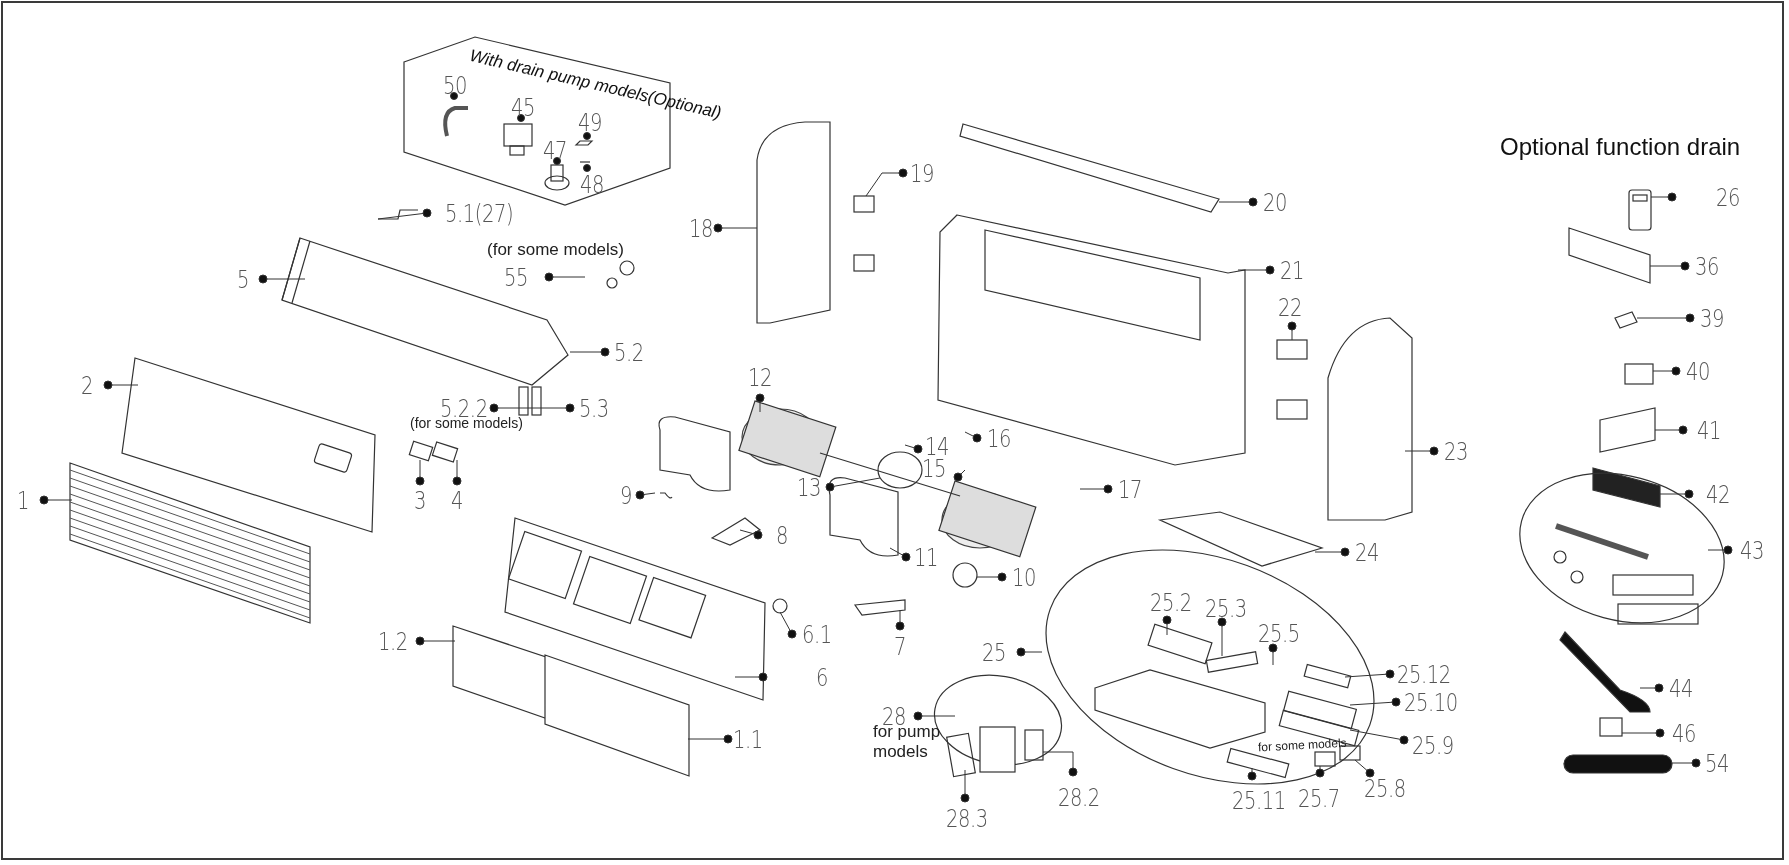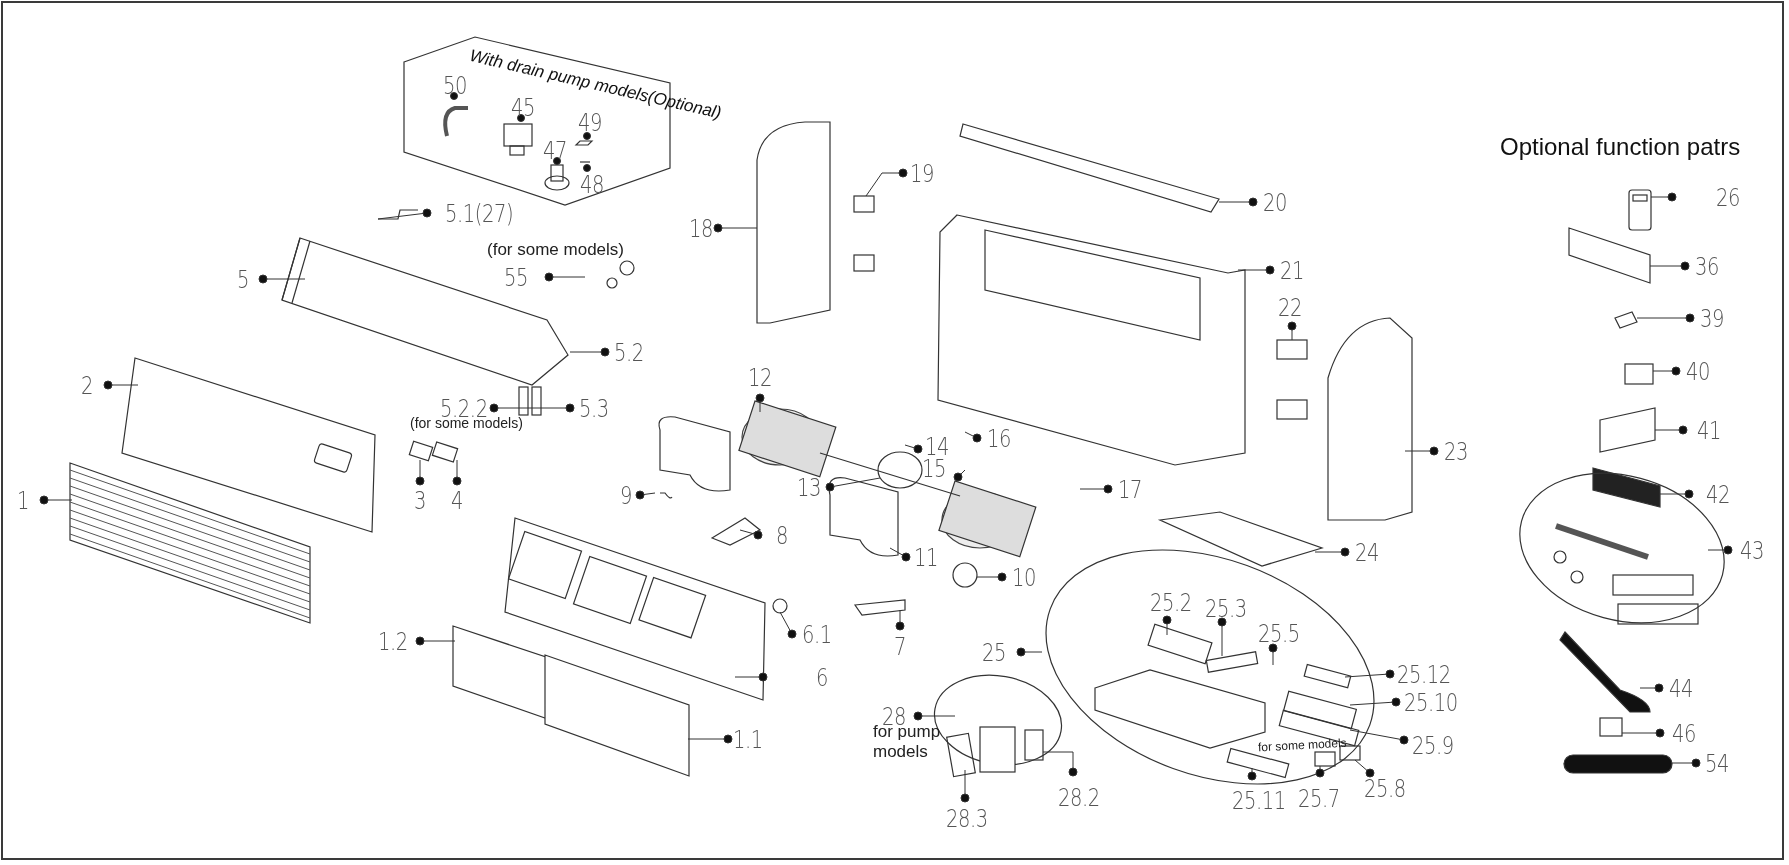--- a/index.html
+++ b/index.html
@@ -257,21 +257,21 @@
     <line x1="1696" y1="763" x2="1672" y2="763"></line>
       <circle cx="1696" cy="763" r="4"></circle>
     <circle cx="454" cy="96" r="3.5"></circle>
       <circle cx="521" cy="118" r="3.5"></circle>
     <circle cx="557" cy="161" r="3.5"></circle>
       <circle cx="587" cy="136" r="3.5"></circle>
       <circle cx="587" cy="168" r="3.5"></circle>
   </g>
 </svg>
 
-<div class="title">Optional function patrs</div>
+<div class="title">Optional function drain</div>
 <div class="drain">With drain pump models(Optional)</div>
 
 <div class="note note-lg" style="left:487px;top:240px">(for some models)</div>
 <div class="note" style="left:410px;top:415px">(for some models)</div>
 <div class="note" style="left:1258px;top:738px;font-size:12px;transform:rotate(-3deg)">for some models</div>
 <div class="note note-lg" style="left:873px;top:722px;white-space:pre">for pump
 models</div>
 
 <span class="lbl" style="left:17px;top:488px">1</span>
 <span class="lbl" style="left:733px;top:727px">1.1</span>

